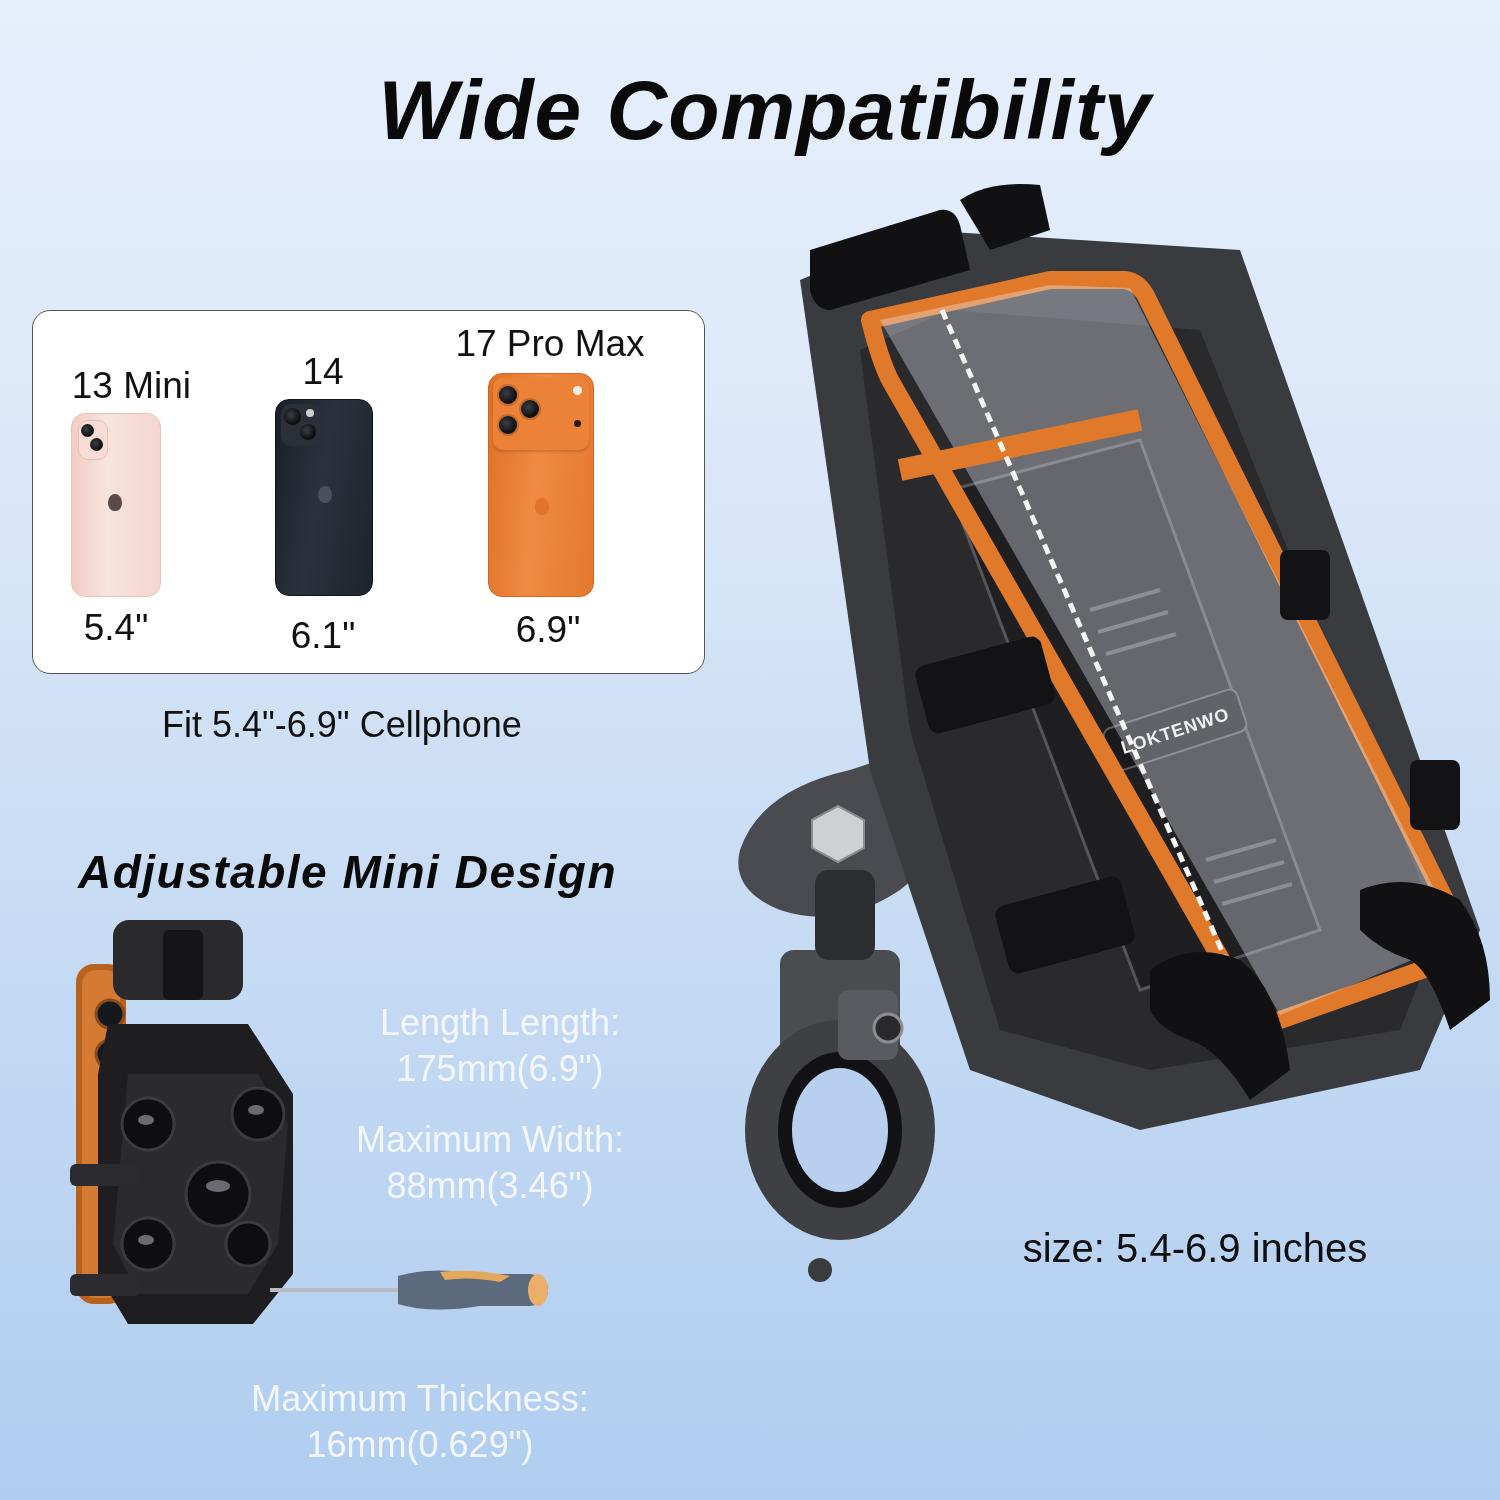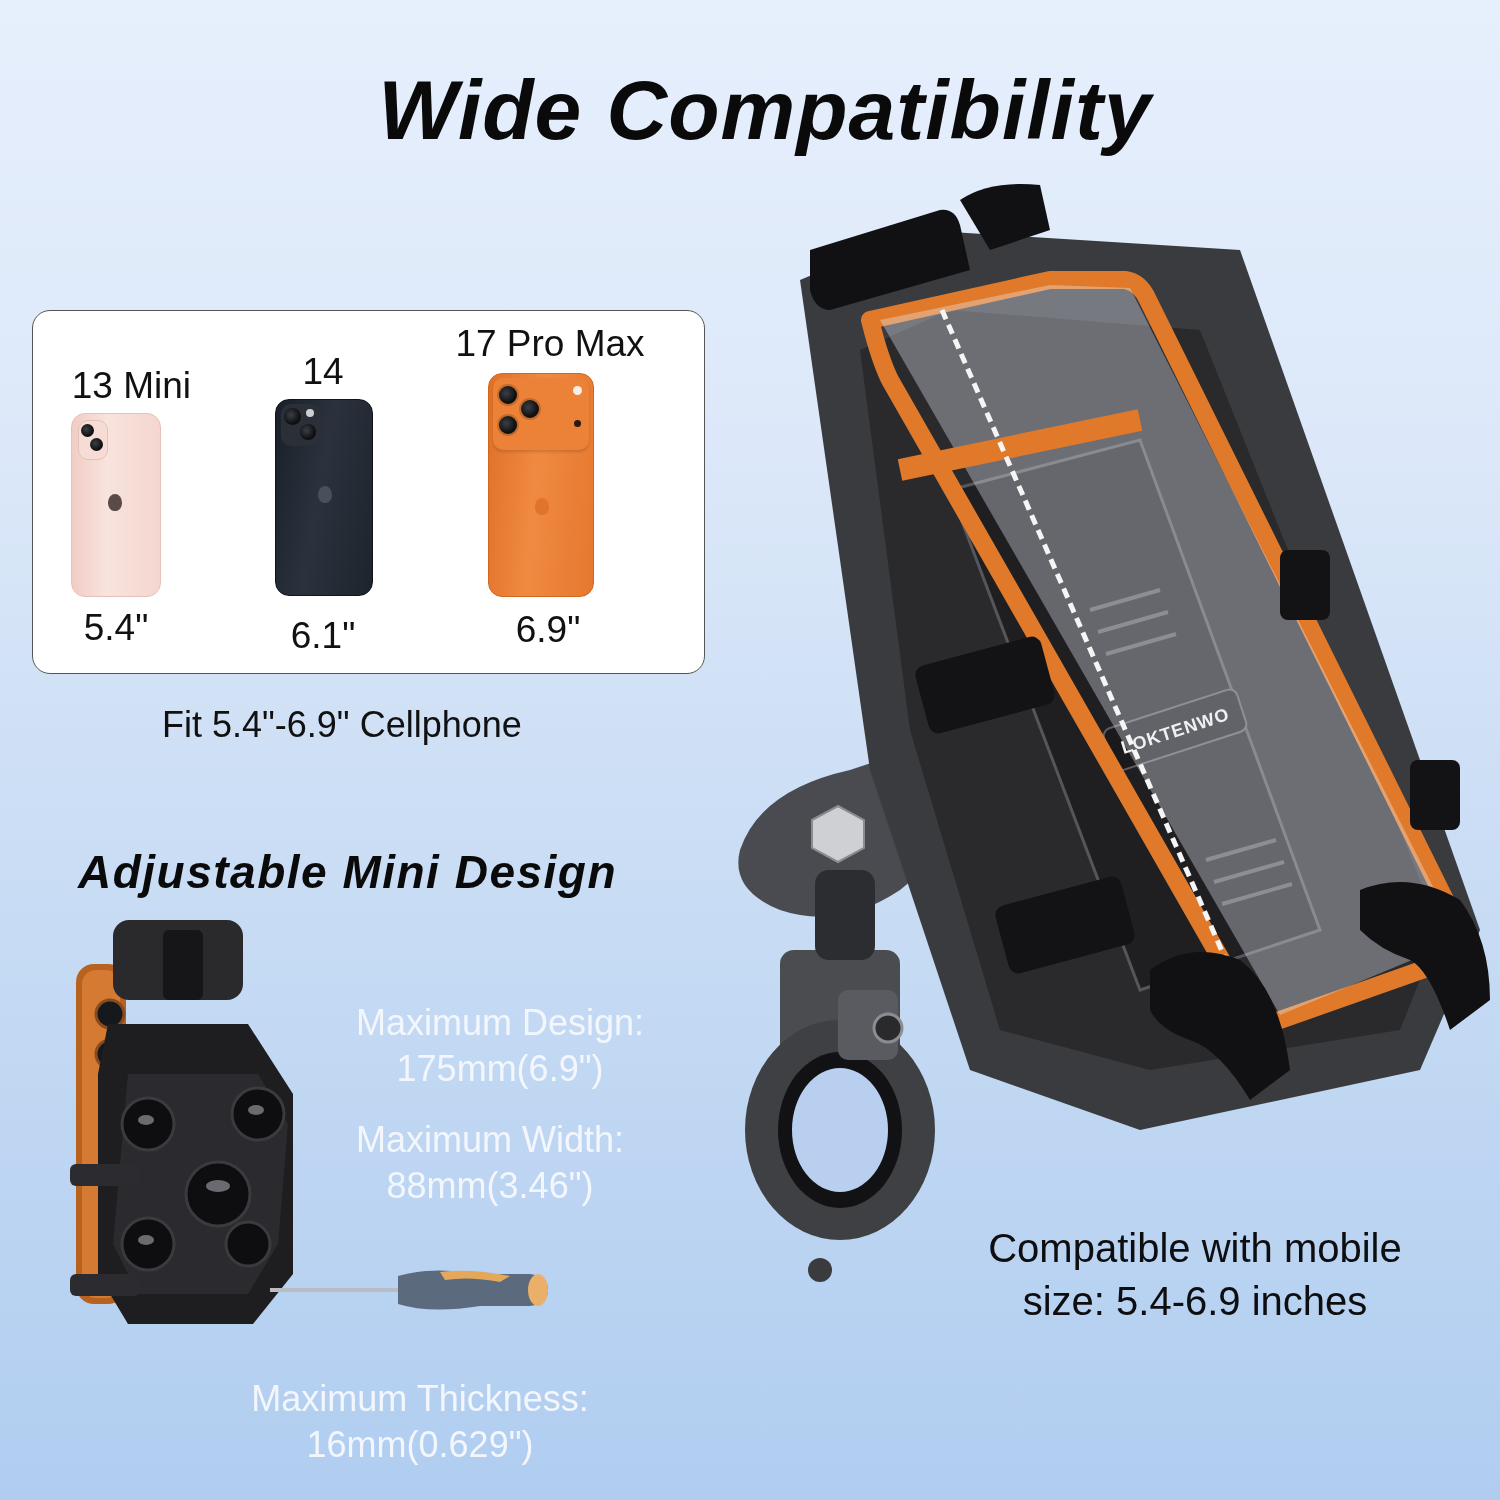--- a/index.html
+++ b/index.html
@@ -141,21 +141,21 @@
 <div class="abs" style="left:270px; top:1260px; width:290px; height:60px;">
   <svg width="290" height="60" viewBox="0 0 290 60">
     <rect x="0" y="28" width="130" height="4" fill="#b9bcc2"></rect>
     <path d="M128 16 Q160 6 210 14 L260 14 Q278 16 278 30 Q278 44 260 46 L210 46 Q160 54 128 44 Z" fill="#5c6a7e"></path>
     <path d="M170 12 Q200 8 240 16 L230 22 Q200 16 175 20 Z" fill="#e4a85a"></path>
     <ellipse cx="268" cy="30" rx="10" ry="16" fill="#eab06a"></ellipse>
   </svg>
 </div>
 
 <div class="abs spec" style="left:330px; top:1000px; width:340px;">
-  <div>Maximum Design:</div>
+  <div>Length Length:</div>
   <div>175mm(6.9")</div>
 </div>
 <div class="abs spec" style="left:320px; top:1117px; width:340px;">
   <div>Maximum Width:</div>
   <div>88mm(3.46")</div>
 </div>
 <div class="abs spec" style="left:220px; top:1376px; width:400px;">
   <div>Maximum Thickness:</div>
   <div>16mm(0.629")</div>
 </div>
@@ -208,15 +208,14 @@
     <rect x="280" y="720" width="130" height="70" rx="10" fill="#131315" transform="rotate(-15 345 755)"></rect>
     <rect x="560" y="380" width="50" height="70" rx="8" fill="#131315"></rect>
     <rect x="690" y="590" width="50" height="70" rx="8" fill="#131315"></rect>
 
     <path d="M430 800 Q470 770 520 790 Q560 820 570 900 L530 930 Q500 880 470 870 Q440 860 430 840 Z" fill="#111113"></path>
     <path d="M640 720 Q690 700 740 730 Q770 770 770 830 L730 860 Q710 800 690 790 Q660 780 640 760 Z" fill="#111113"></path>
   </svg>
 </div>
 
 <div class="abs compat-text">
-  <div>Compatible with mobile</div>
   <div>size: 5.4-6.9 inches</div>
 </div>
 
 </body></html>

